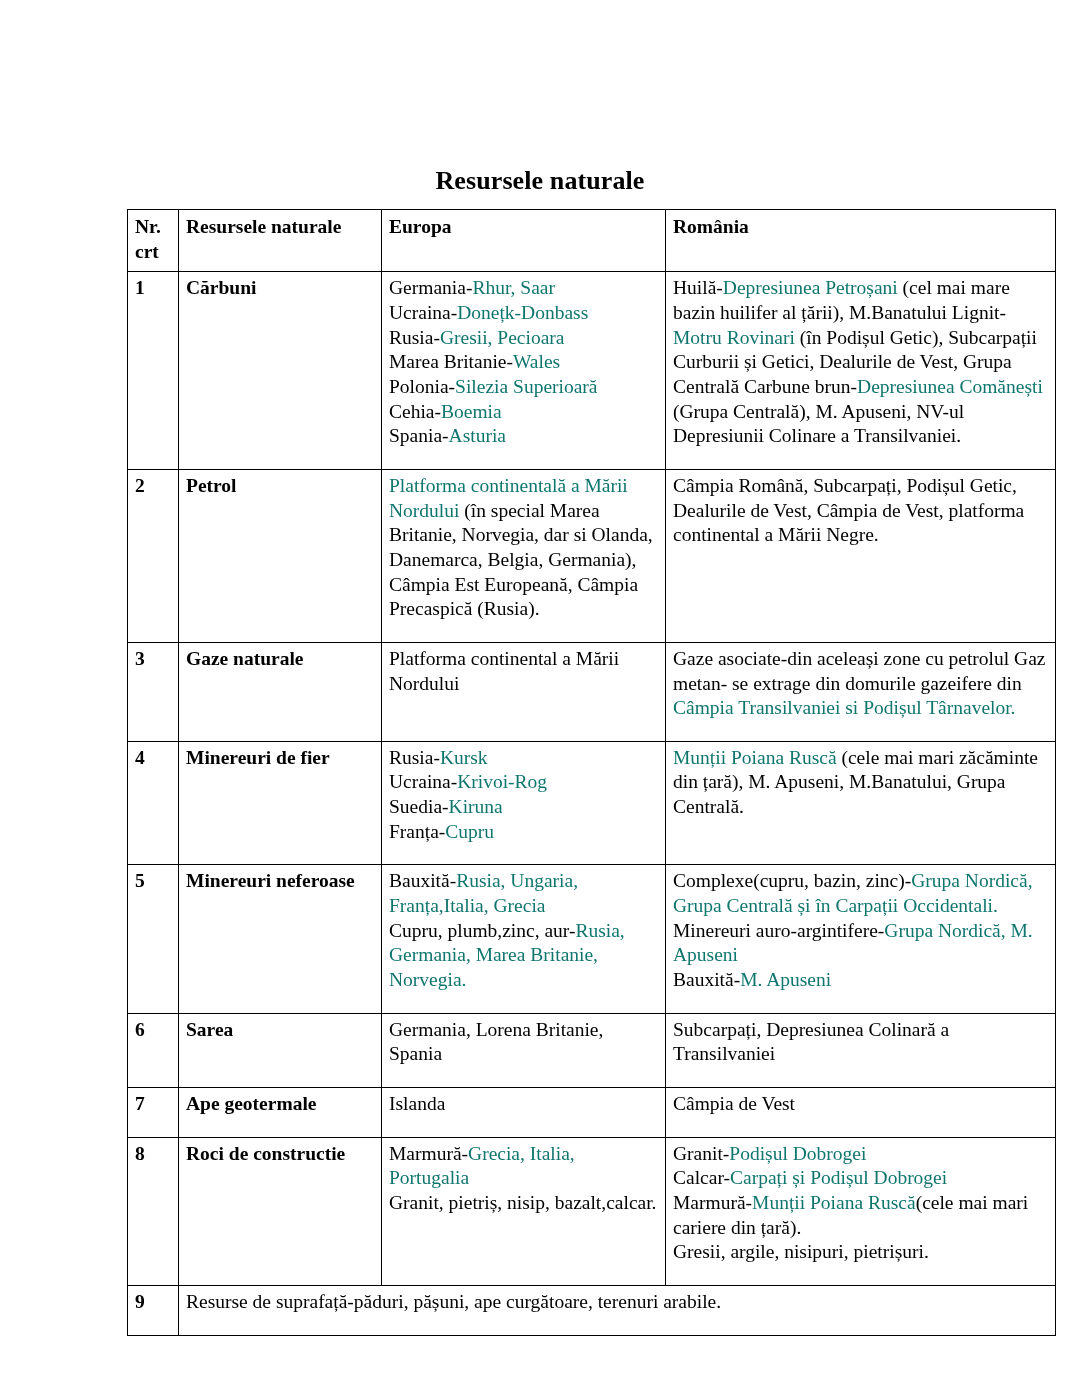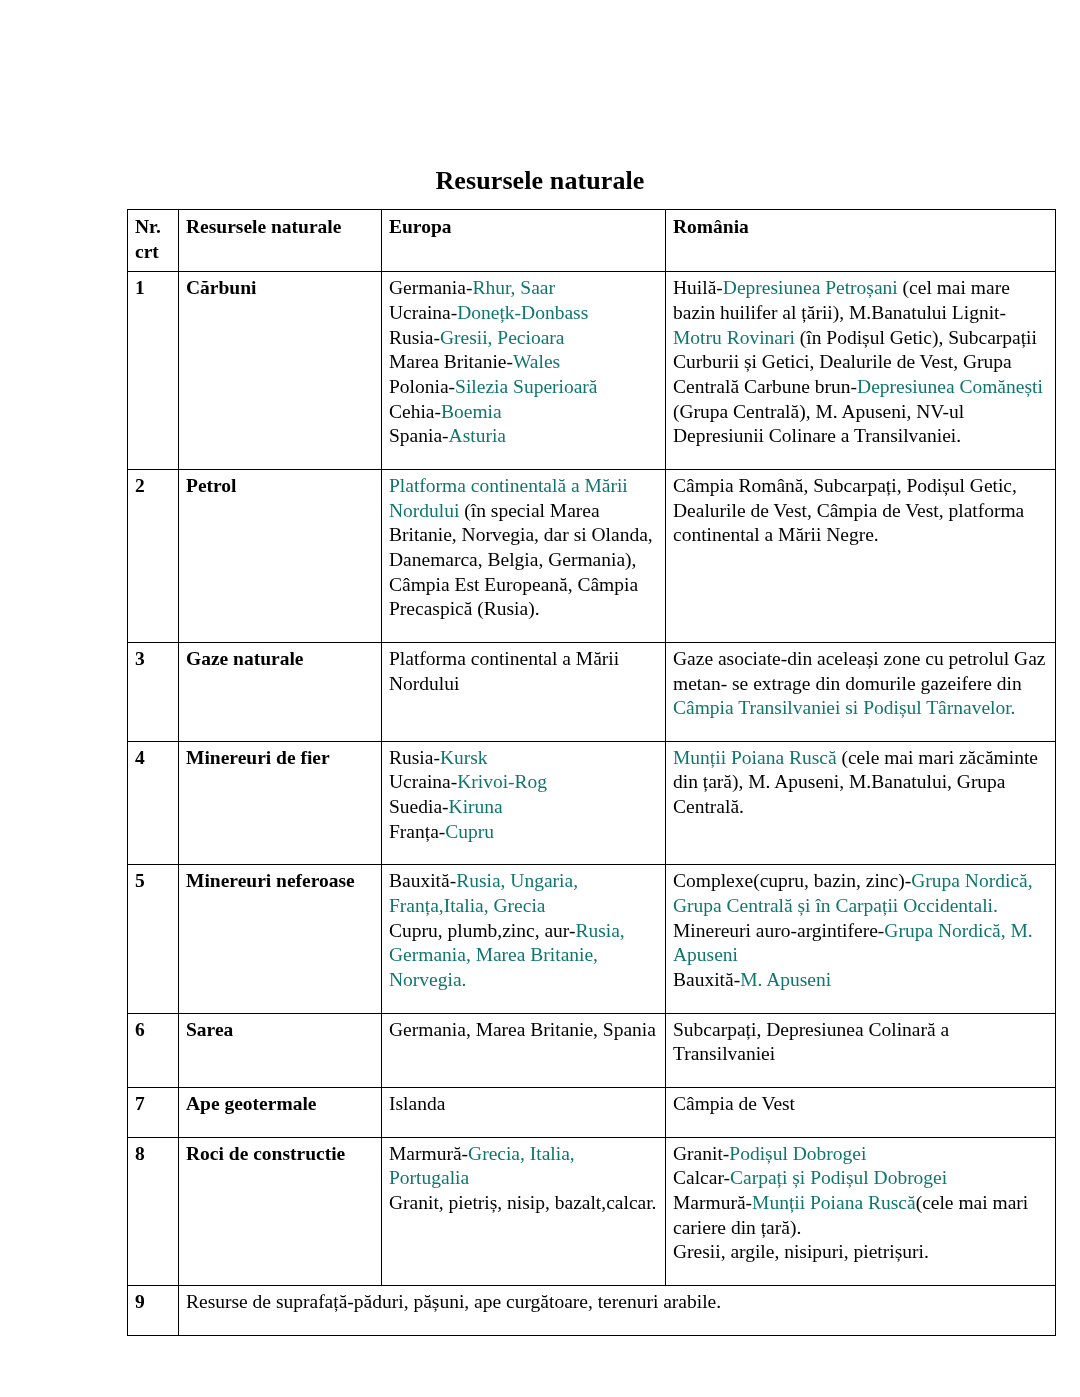--- a/index.html
+++ b/index.html
@@ -132,21 +132,21 @@
       <tr>
         <td class="nr">5</td>
         <td class="res">Minereuri neferoase</td>
         <td><span>Bauxită-</span><span class="red">Rusia, Ungaria, Franța,Italia, Grecia</span><br><span>Cupru, plumb,zinc, aur-</span><span class="red">Rusia, Germania, Marea Britanie, Norvegia.</span></td>
         <td><span>Complexe(cupru, bazin, zinc)-</span><span class="red">Grupa Nordică, Grupa Centrală și în Carpații Occidentali.</span><br><span>Minereuri auro-argintifere-</span><span class="red">Grupa Nordică, M. Apuseni</span><br><span>Bauxită-</span><span class="red">M. Apuseni</span></td>
       </tr>
 
       <tr>
         <td class="nr">6</td>
         <td class="res">Sarea</td>
-        <td><span>Germania, Marea Britanie, Spania</span></td>
+        <td><span>Germania, Lorena Britanie, Spania</span></td>
         <td><span>Subcarpați, Depresiunea Colinară a Transilvaniei</span></td>
       </tr>
 
       <tr>
         <td class="nr">7</td>
         <td class="res">Ape geotermale</td>
         <td><span>Islanda</span></td>
         <td><span>Câmpia de Vest</span></td>
       </tr>
 

